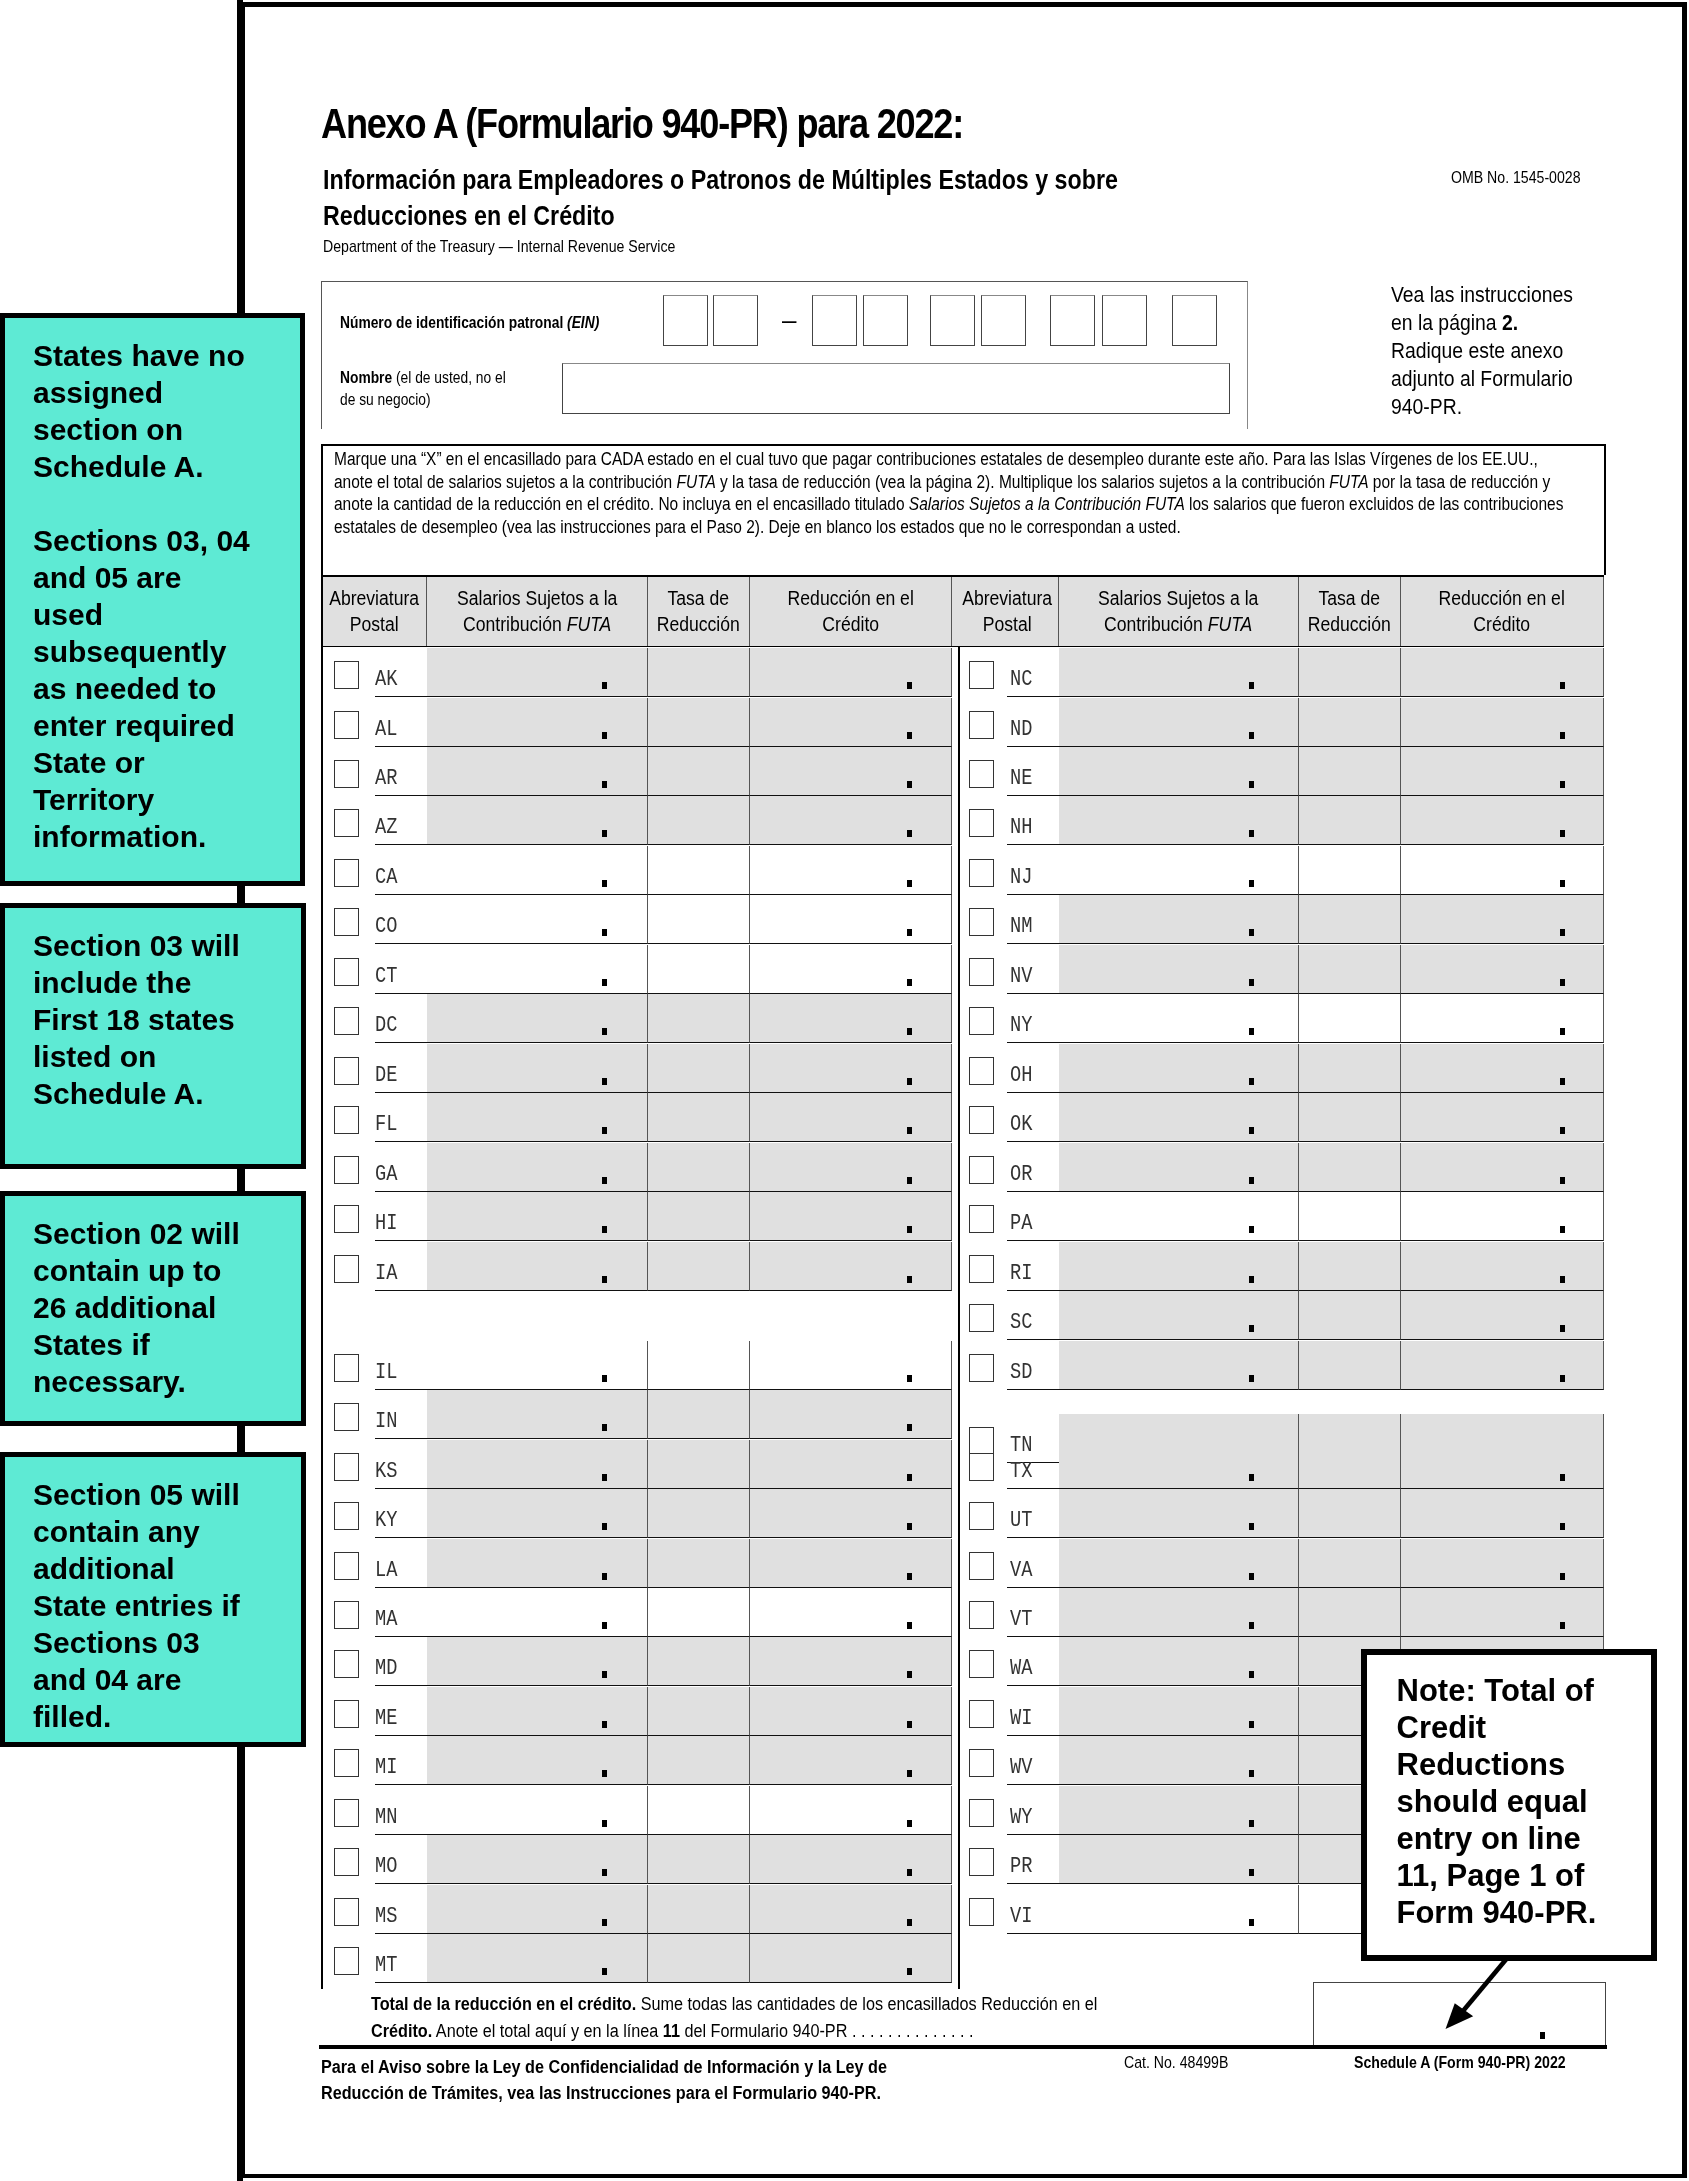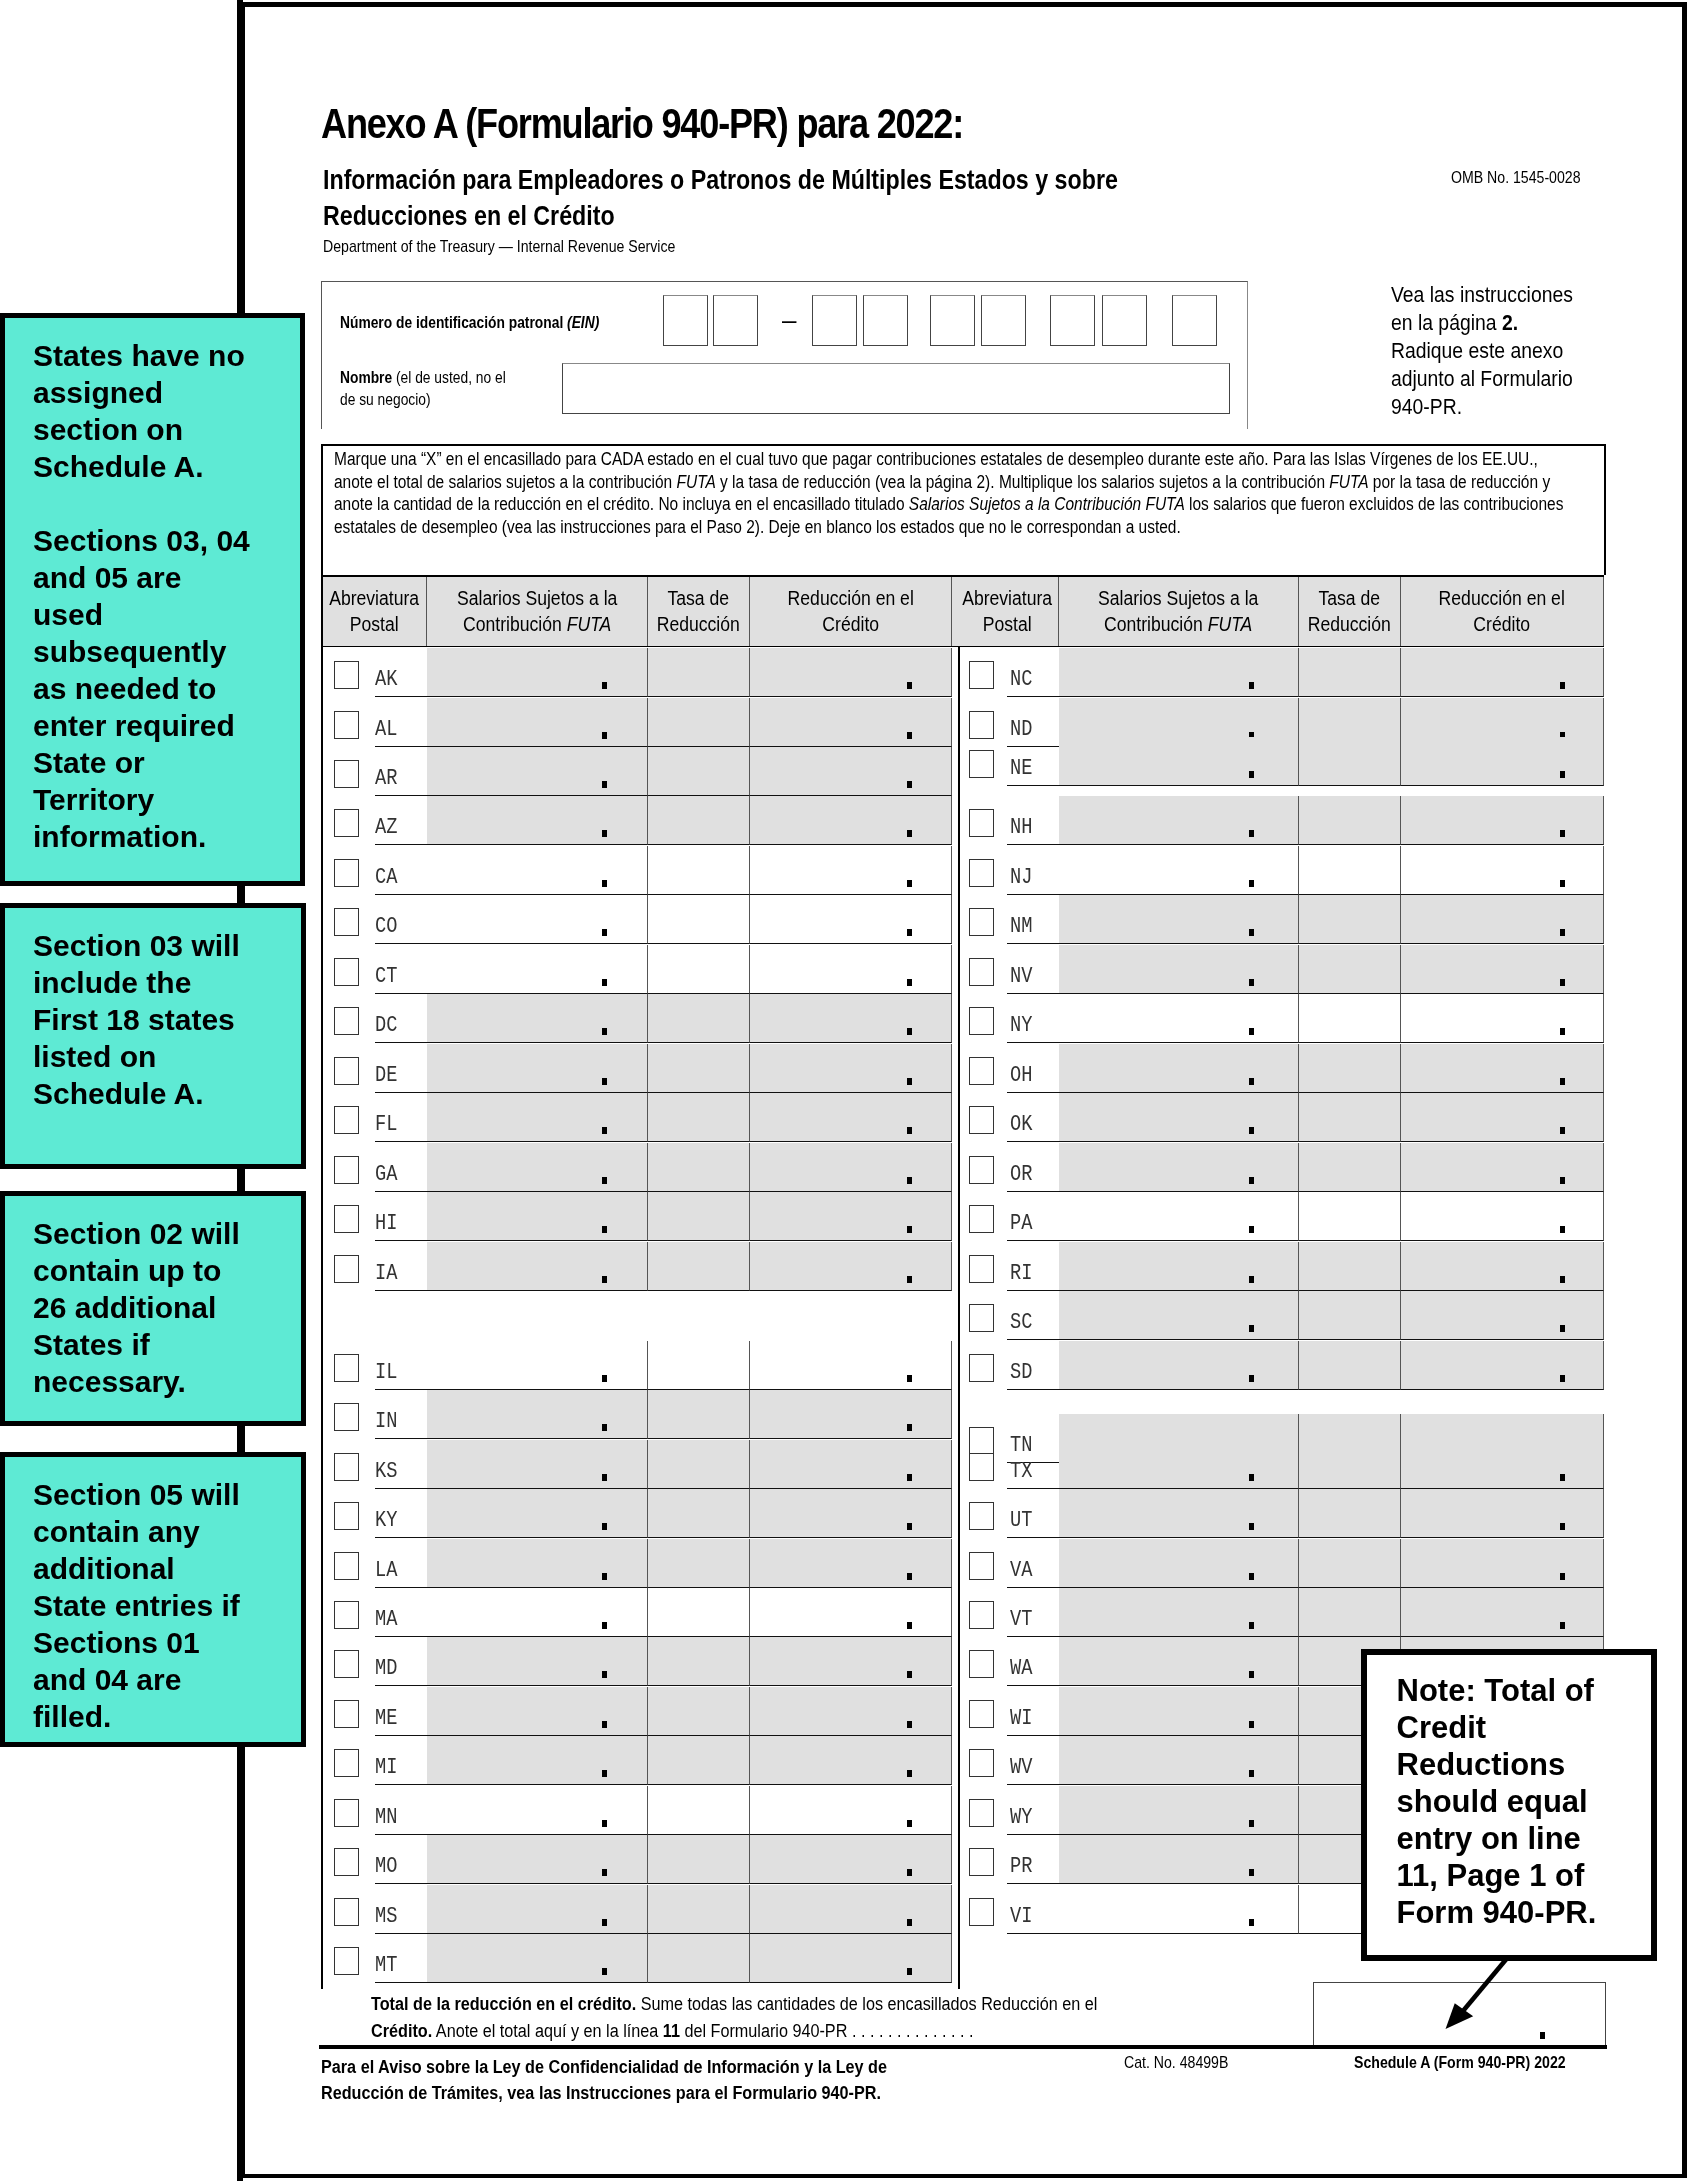--- a/index.html
+++ b/index.html
@@ -397,21 +397,21 @@
     <div class="row" style="top: 121px;">
       <div class="cb" style="left:13px"></div>
       <div class="abbr" style="left:54px">ND</div>
       <div class="uline" style="left:51px;width:53px"></div>
       <div class="cell shaded" style="left:103px;width:240px"></div>
       <div class="cell shaded" style="left:343px;width:102px"></div>
       <div class="cell shaded" style="left:445px;width:203px"></div>
       <div class="dot" style="left:293px"></div>
       <div class="dot" style="left:604px"></div>
     </div>
-    <div class="row" style="top: 160px;">
+    <div class="row" style="top: 170px;">
       <div class="cb" style="left:13px"></div>
       <div class="abbr" style="left:54px">NE</div>
       <div class="uline" style="left:51px;width:53px"></div>
       <div class="cell shaded" style="left:103px;width:240px"></div>
       <div class="cell shaded" style="left:343px;width:102px"></div>
       <div class="cell shaded" style="left:445px;width:203px"></div>
       <div class="dot" style="left:293px"></div>
       <div class="dot" style="left:604px"></div>
     </div>
     <div class="row" style="top: 219px;">
@@ -682,21 +682,21 @@
 Schedule A.</div>
 <div class="callout" style="left:0;top:1191px;width:306px;height:235px;">Section 02 will
 contain up to
 26 additional
 States if
 necessary.</div>
 <div class="callout" style="left:0;top:1452px;width:306px;height:295px;">Section 05 will
 contain any
 additional
 State entries if
-Sections 01
+Sections 03
 and 04 are
 filled.</div>
 <div class="note">Note: Total of
 Credit
 Reductions
 should equal
 entry on line
 11, Page 1 of
 Form 940-PR.</div>
 <svg class="arrow" width="83" height="74" viewBox="0 0 90 80">

